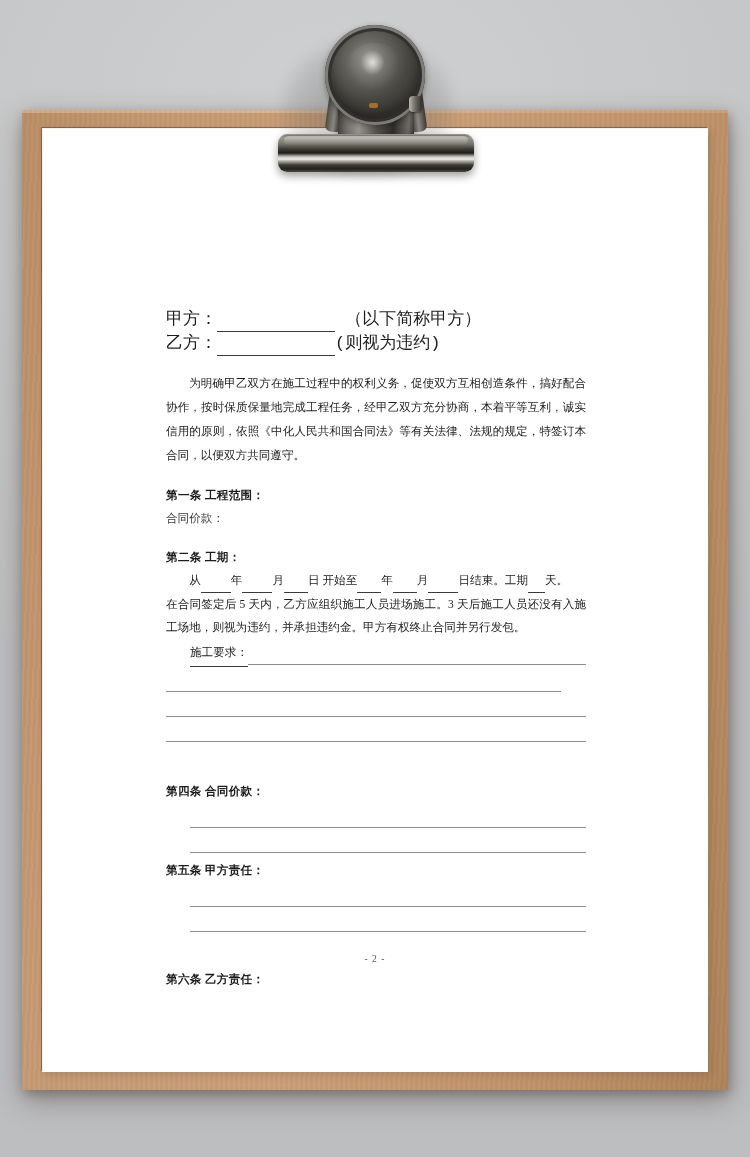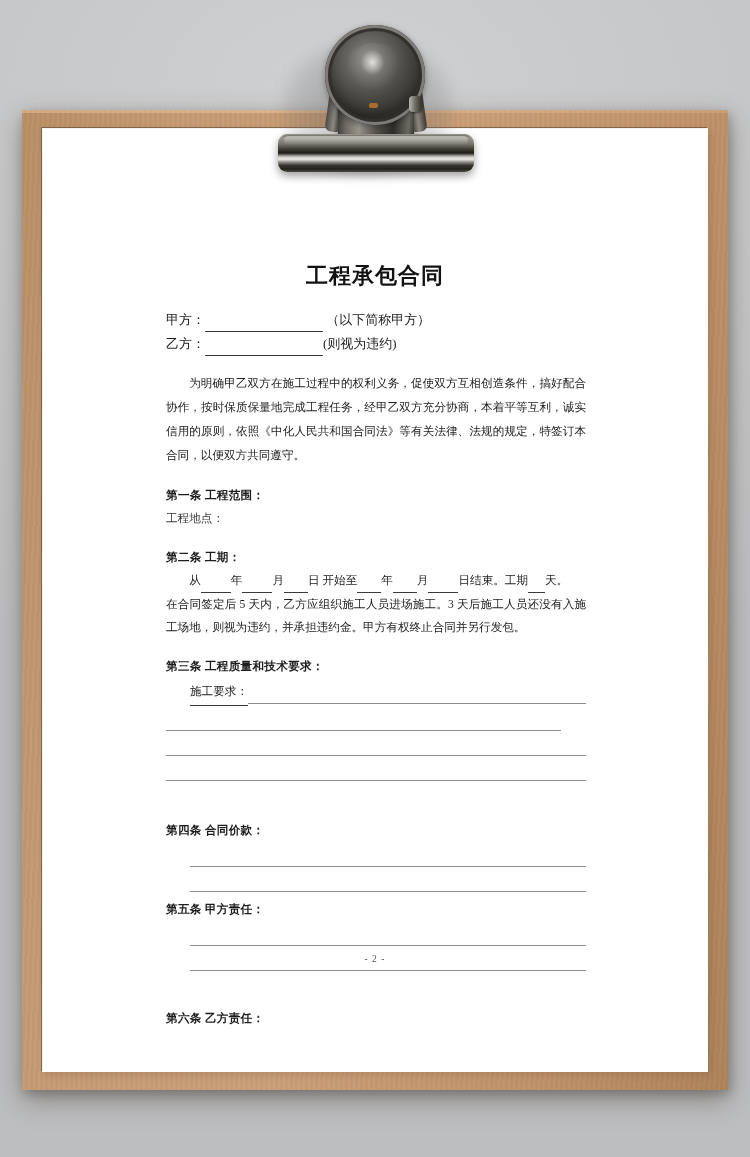--- a/index.html
+++ b/index.html
@@ -196,22 +196,23 @@
     position: absolute;
     left: 124px;
     top: 180px;
     width: 420px;
     font-size: 11.6px;
     line-height: 24px;
     color: #1d1d1d;
   }
   .party-row {
     white-space: nowrap;
-    font-size: 13px;
-    line-height: 23px;
+    font-size: 17px;
+    line-height: 23px;
+    font-family: Liberation Mono, monospace;
   }
   .blank-inline {
     display: inline-block;
     border-bottom: 1px solid #3a3a3a;
     vertical-align: baseline;
   }
   .w-party { width: 118px; }
 
   .para {
     margin-top: 16px;
@@ -288,43 +289,41 @@
 
 <div class="scene">
 
   <div class="clipboard">
     <div class="clipboard-top-edge"></div>
   </div>
 
   <div class="paper">
     <div class="doc">
 
-      <div class="doc-title">工程承包合同</div>
 
       <div class="content">
 
         <div class="party-row">
           <span>甲方：</span><span class="blank-inline w-party">&nbsp;</span>
           <span>（以下简称甲方）</span>
         </div>
 
         <div class="party-row">
           <span>乙方：</span><span class="blank-inline w-party">&nbsp;</span><span>(则视为违约)</span>
         </div>
 
         <div class="para">为明确甲乙双方在施工过程中的权利义务，促使双方互相创造条件，搞好配合协作，按时保质保量地完成工程任务，经甲乙双方充分协商，本着平等互利，诚实信用的原则，依照《中化人民共和国合同法》等有关法律、法规的规定，特签订本合同，以便双方共同遵守。</div>
 
         <div class="clause">第一条 工程范围：</div>
-        <div class="plain-line">工程地点：</div>
+        <div class="plain-line">合同价款：</div>
 
         <div class="clause">第二条 工期：</div>
         <div class="indent-line"><span>从</span><span class="u-seg u-4">&nbsp;</span><span>年</span><span class="u-seg u-4">&nbsp;</span><span>月</span><span class="u-seg u-3">&nbsp;</span><span>日 开始至</span><span class="u-seg u-3">&nbsp;</span><span>年</span><span class="u-seg u-3">&nbsp;</span><span>月</span><span class="u-seg u-4">&nbsp;</span><span>日结束。工期</span><span class="u-seg u-2">&nbsp;</span><span>天。</span></div>
         <div class="body-line">在合同签定后 5 天内，乙方应组织施工人员进场施工。3 天后施工人员还没有入施工场地，则视为违约，并承担违约金。甲方有权终止合同并另行发包。</div>
 
-        <div class="clause">第三条 工程质量和技术要求：</div>
         <div class="labeled-rule">
           <span class="lbl">施工要求：</span>
           <span class="rule-rest"></span>
         </div>
         <div class="rule-gap"></div>
         <div class="rule" style="width:395px"></div>
         <div class="rule-gap"></div>
         <div class="rule" style="width:420px"></div>
         <div class="rule-gap"></div>
         <div class="rule" style="width:420px"></div>

